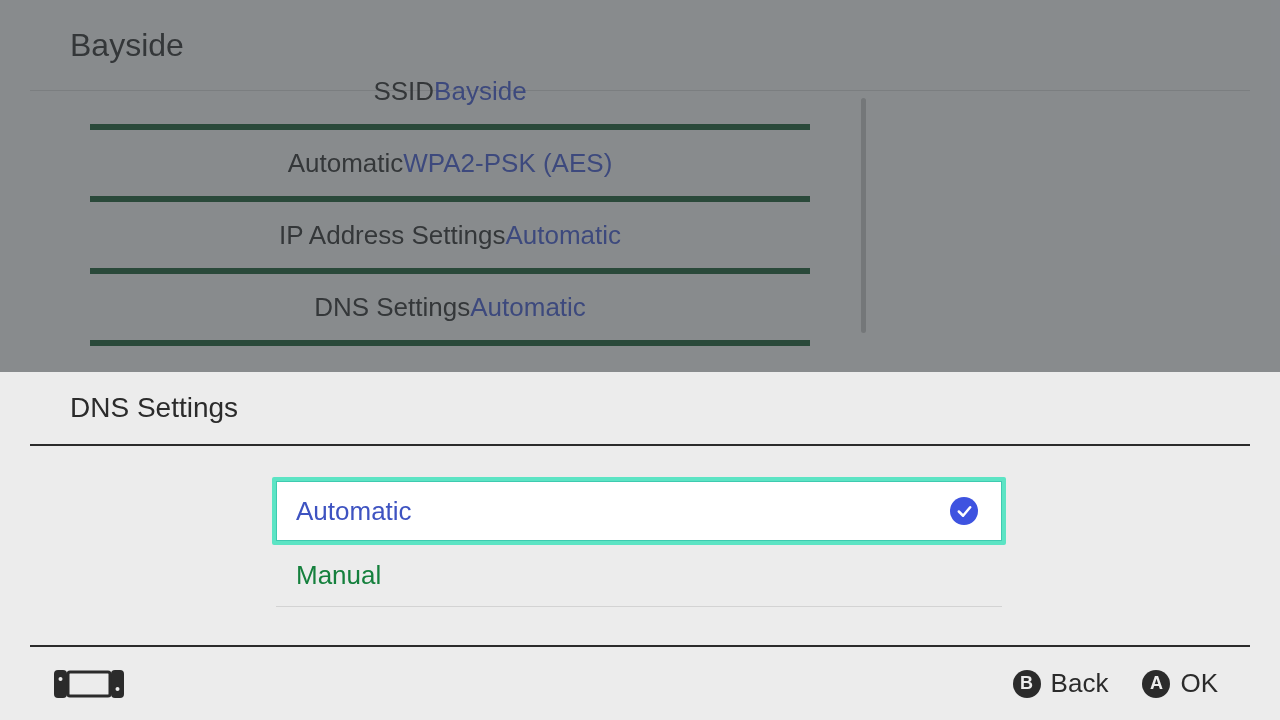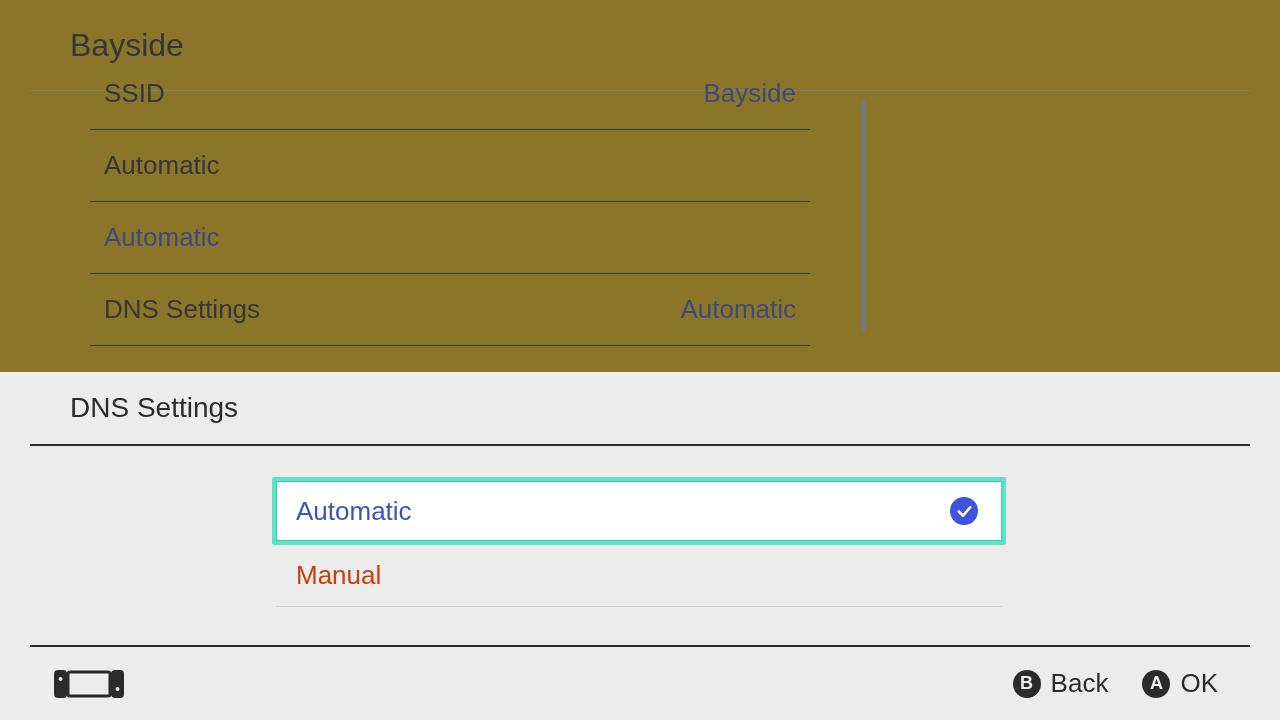--- a/index.html
+++ b/index.html
@@ -1,35 +1,35 @@
 <!DOCTYPE html>
 <html><head>
 <meta charset="utf-8">
 <style>
   * { margin:0; padding:0; box-sizing:border-box; font-family:-apple-system,"Segoe UI",Arial,sans-serif; }
   html,body { width:1280px; height:720px; overflow:hidden; }
   .bg {
     position:absolute; inset:0;
-    background:#eab308;
+    background:#e5e5e5;
   }
   .bg-header {
     position:absolute; top:0; left:0; right:0; height:90px;
     display:flex; align-items:center; padding-left:70px;
     font-size:32px; color:#2b2b2b;
   }
   .bg-divider {
     position:absolute; top:90px; left:30px; right:30px; height:1px;
     background:#c8c8c8;
   }
   .settings {
     position:absolute; top:58px; left:90px; width:720px;
   }
   .row {
-    display:flex; justify-content:space-between; align-items:center;
-    height:72px; border-bottom:1px solid #14532d;
+    display:flex; justify-content:center; align-items:center;
+    height:72px; border-bottom:6px solid #14532d;
     padding:0 14px 0 14px;
     font-size:26px;
   }
   .row .label { color:#2b2b2b; }
   .row .value { color:#3e53c1; font-size:26px; }
   .scroll-ind {
     position:absolute; top:98px; right:414px; width:5px; height:235px;
     background:#b8b8b8; border-radius:3px;
   }
   .dim {
@@ -47,21 +47,21 @@
     font-size:28px; color:#2b2b2b;
   }
   .dialog-divider {
     position:absolute; top:72px; left:30px; right:30px; height:2px; background:#2b2b2b;
   }
   .options {
     position:absolute; top:108px; left:276px; width:726px;
   }
   .option {
     height:62px; display:flex; align-items:center; justify-content:space-between;
-    padding:0 24px 0 20px; font-size:26px; color:#c2410c;
+    padding:0 24px 0 20px; font-size:26px; color:#15803d;
     border-bottom:1px solid #d3d3d3;
   }
   .option.selected {
     background:#ffffff;
     color:#3e53c1;
     border:4px solid #5ce4c4;
     border-radius:2px;
     box-shadow:0 0 0 1px #3fcab0 inset;
     height:68px;
     margin:-3px -4px 0 -4px;
@@ -98,22 +98,24 @@
   </div>
   <div class="bg-divider"></div>
 
   <div class="settings">
     <div class="row">
       <span class="label">SSID</span>
       <span class="value">Bayside</span>
     </div>
     <div class="row">
       <span class="label">Automatic</span>
+      <span class="value">WPA2-PSK (AES)</span>
     </div>
     <div class="row">
+      <span class="label">IP Address Settings</span>
       <span class="value">Automatic</span>
     </div>
     <div class="row">
       <span class="label">DNS Settings</span>
       <span class="value">Automatic</span>
     </div>
   </div>
 
   <div class="scroll-ind"></div>
 </div>

